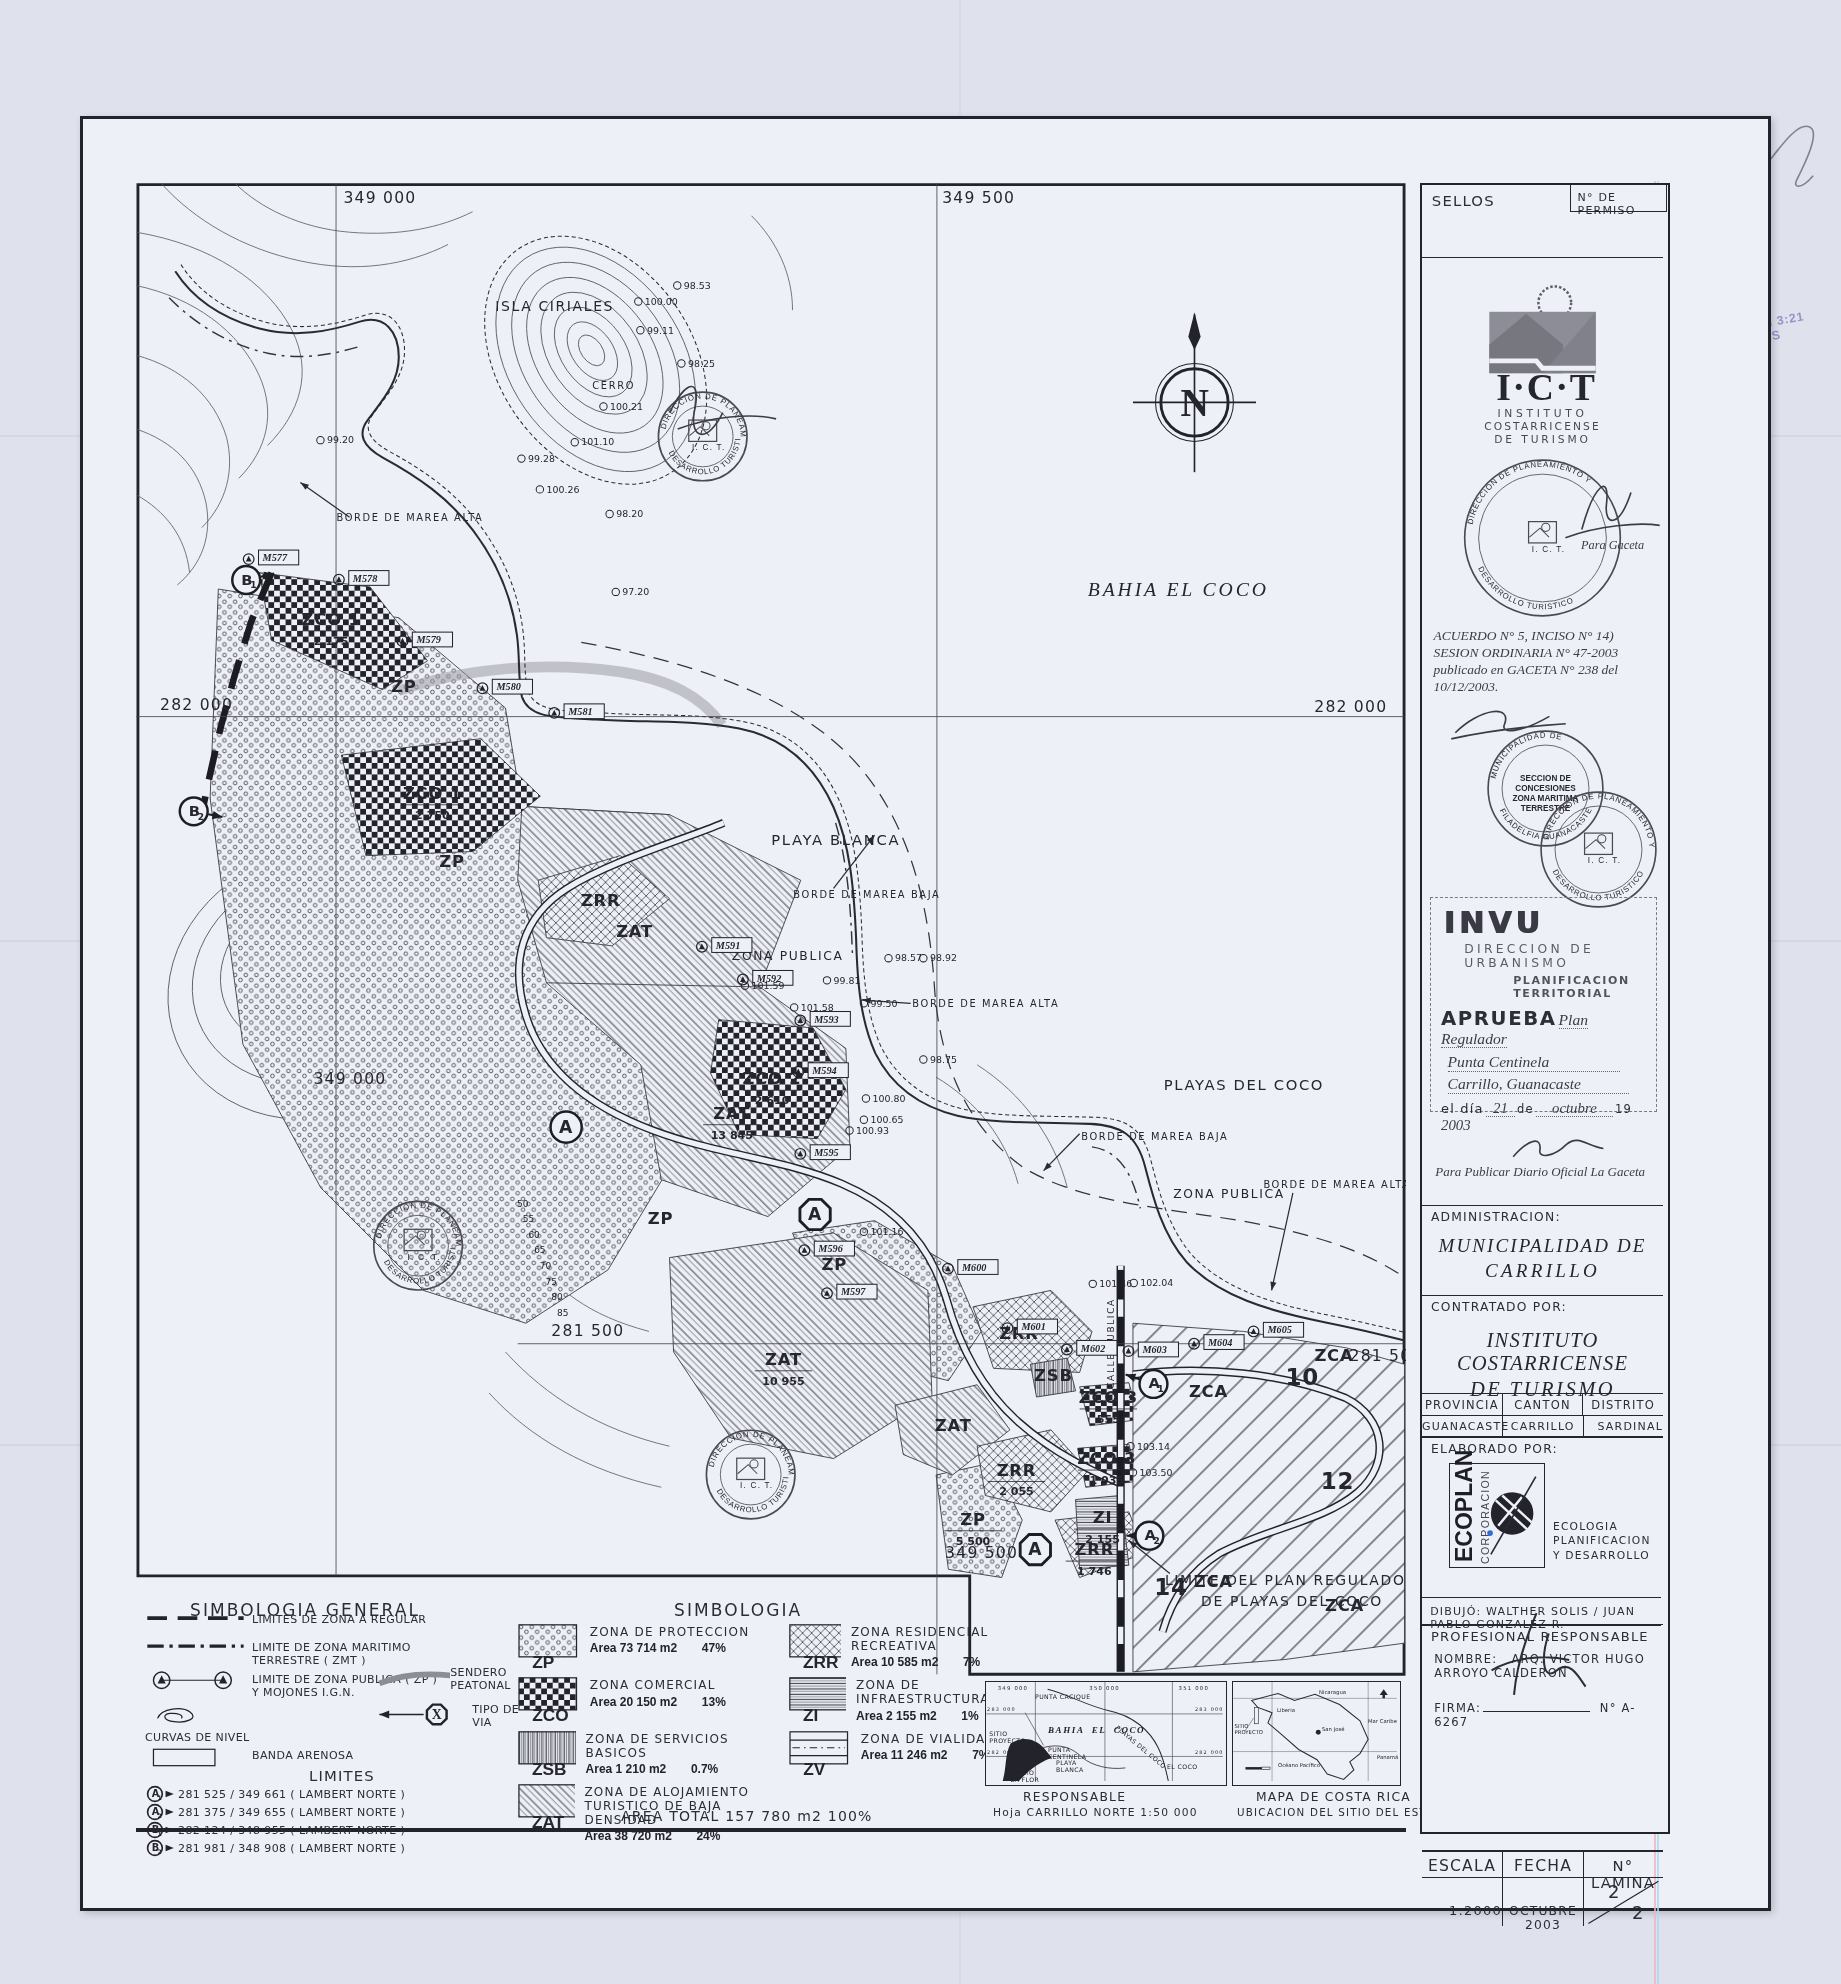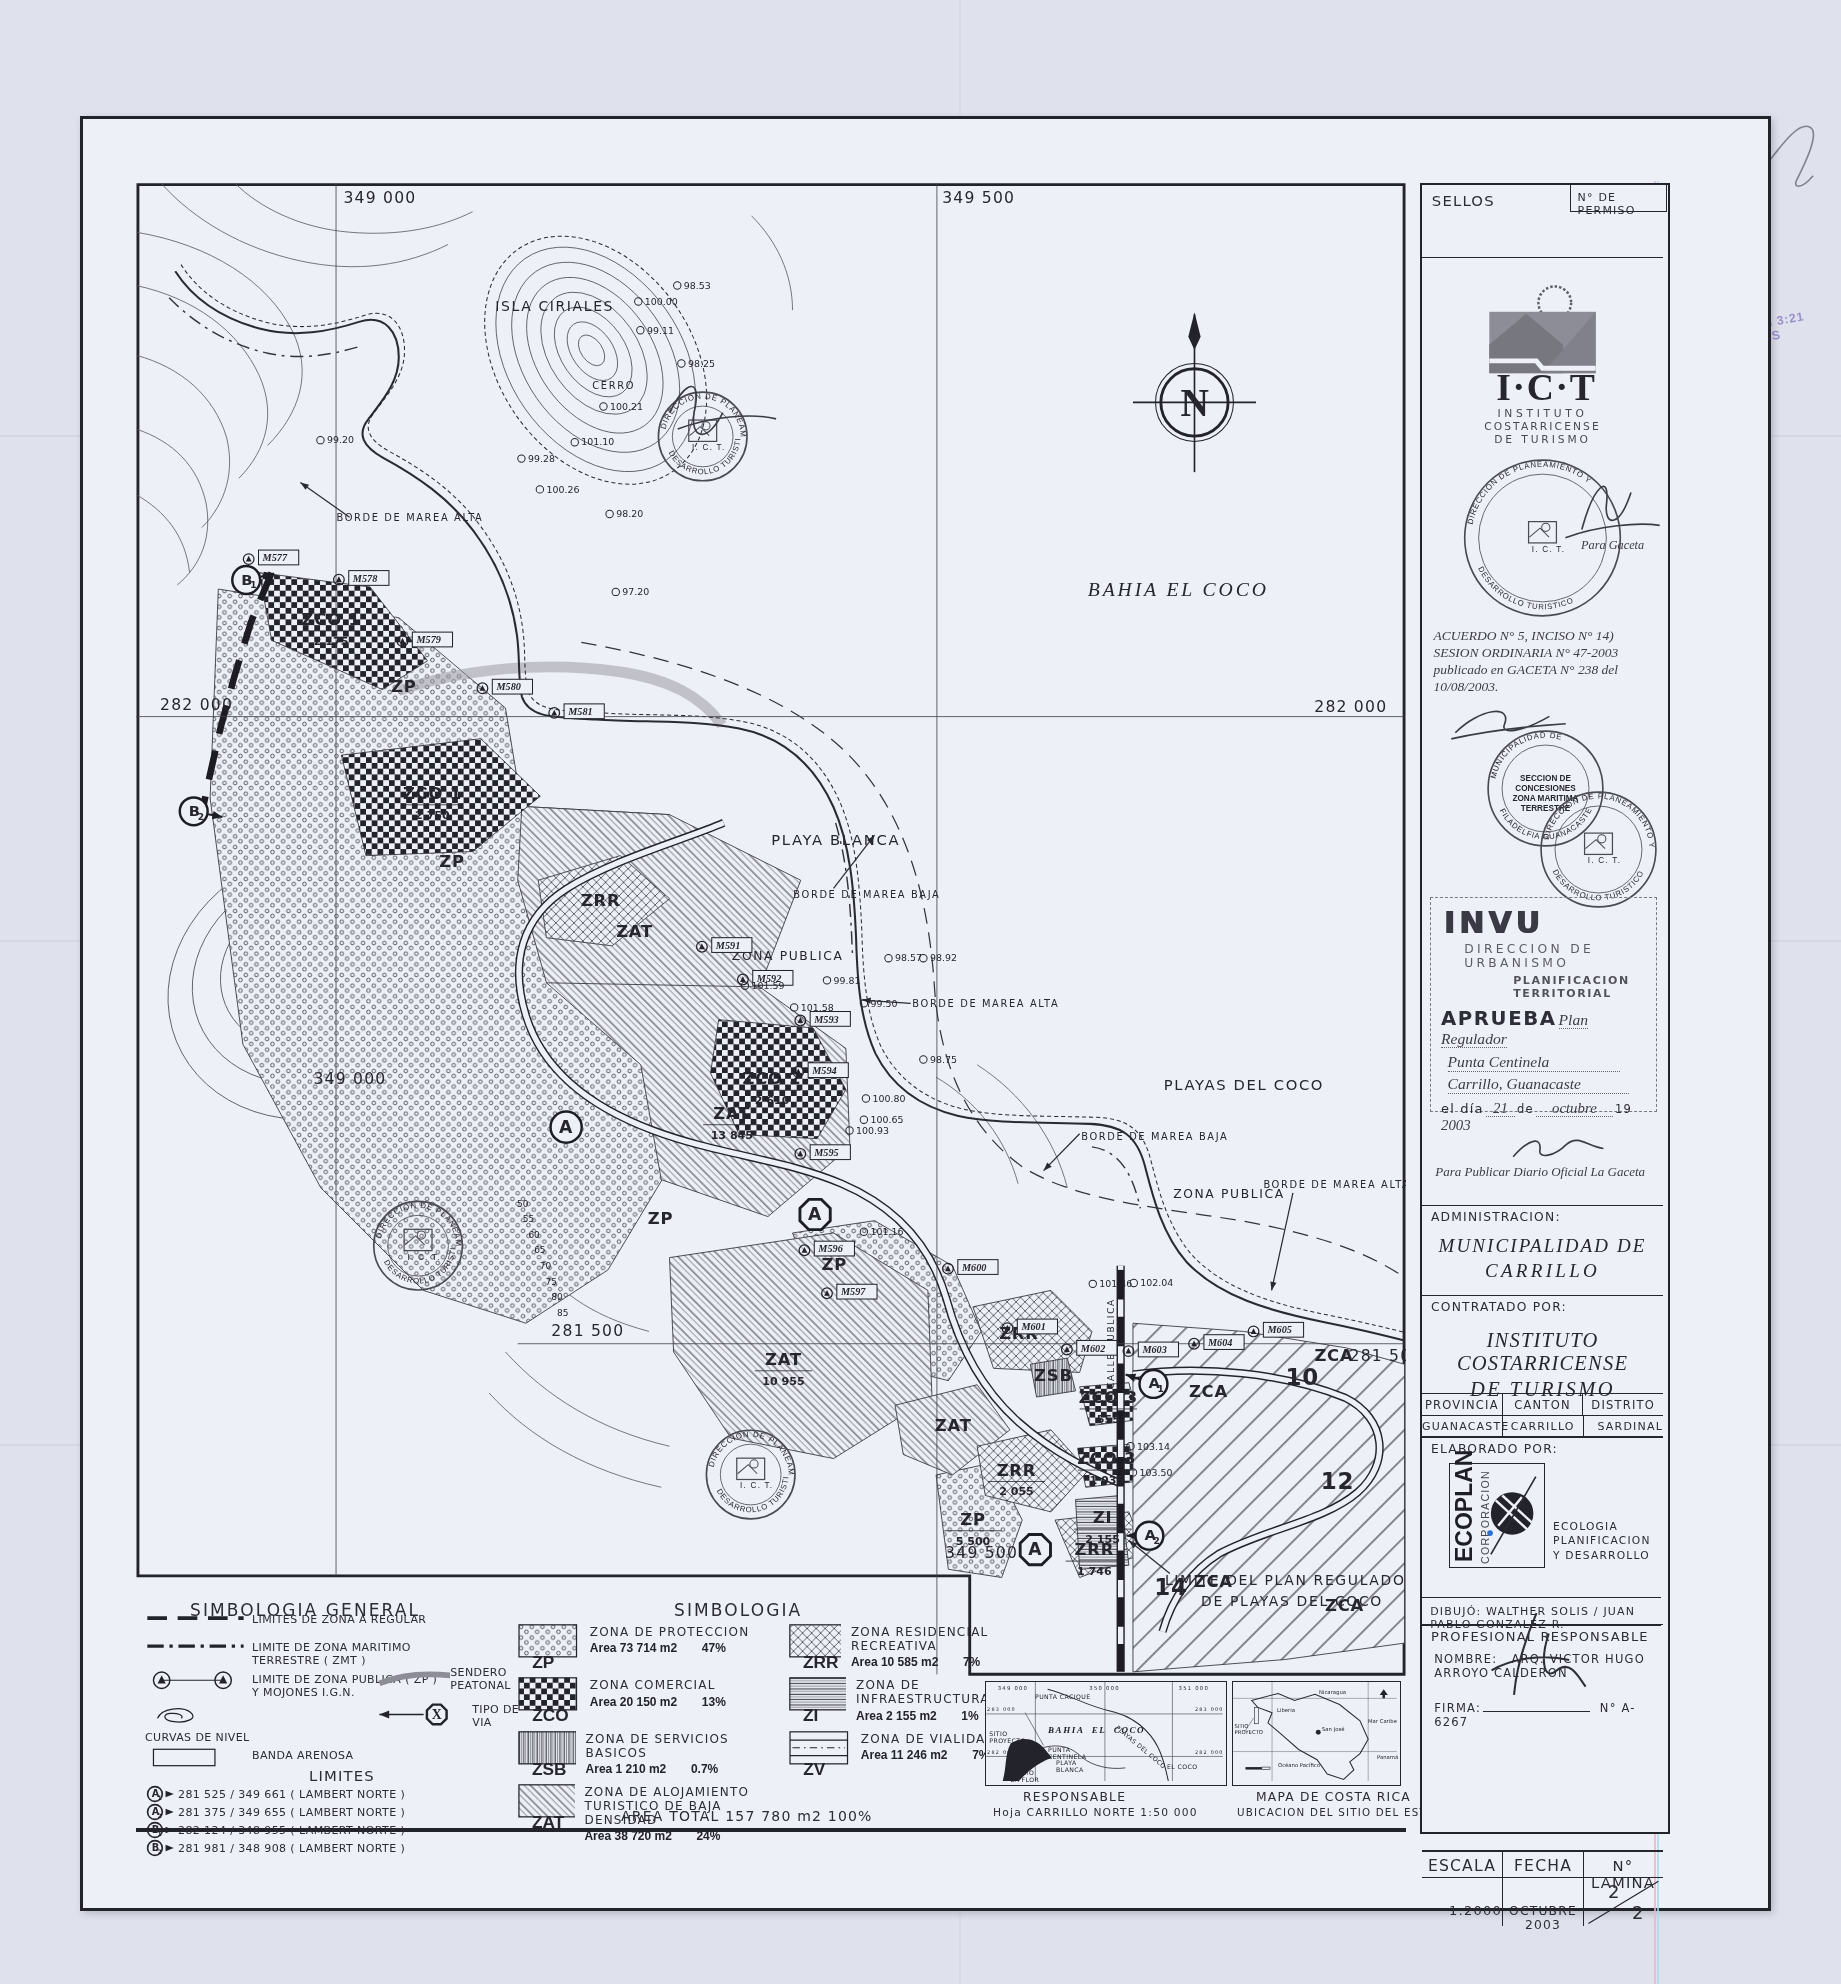--- a/index.html
+++ b/index.html
@@ -794,21 +794,21 @@
         </svg>
       <svg class="abs" style="left:135px;top:283px" width="107" height="82" viewBox="0 0 260 200">
         <path d="M60,150 C90,40 130,10 120,90 C115,140 150,150 180,60 M20,170 C100,140 200,132 250,140" fill="none" stroke="#3c3c46" stroke-width="4"></path>
       </svg>
       <div class="hand abs" style="left:159px;top:353px;font-size:12.3px">Para Gaceta</div>
 
       <div id="acuerdo" class="abs" style="left:11.5px;top:443px;width:230px">
           <div class="hand" style="font-size: 13.5px; line-height: 1.25;">ACUERDO N° 5, INCISO N° 14)</div>
           <div class="hand" style="font-size: 13.5px; line-height: 1.25;">SESION ORDINARIA N° 47-2003</div>
           <div class="hand" style="font-size: 13.5px; line-height: 1.25;">publicado en GACETA N° 238 del</div>
-          <div class="hand" style="font-size: 13.5px; line-height: 1.25;">10/08/2003.</div>
+          <div class="hand" style="font-size: 13.5px; line-height: 1.25;">10/12/2003.</div>
         </div>
 
       <svg class="abs" style="left:24.6px;top:515px" width="123" height="45" viewBox="0 0 300 110">
         <path d="M20,80 C80,20 160,10 140,60 C130,85 180,80 250,40 M10,95 C120,70 230,62 290,58" fill="none" stroke="#3c3c46" stroke-width="4"></path>
       </svg>
       <svg class="abs" style="left:62px;top:542px" width="123" height="123" viewBox="0 0 300 300" id="tb-stamp2">
           <g>
             <circle cx="150" cy="150" r="140" fill="none" stroke="#4a4a55" stroke-width="4"></circle>
             <circle cx="150" cy="150" r="106" fill="none" stroke="#4a4a55" stroke-width="2"></circle>
             <path id="tbs2t" d="M 26,150 A 124 124 0 1 1 274,150" fill="none"></path>

